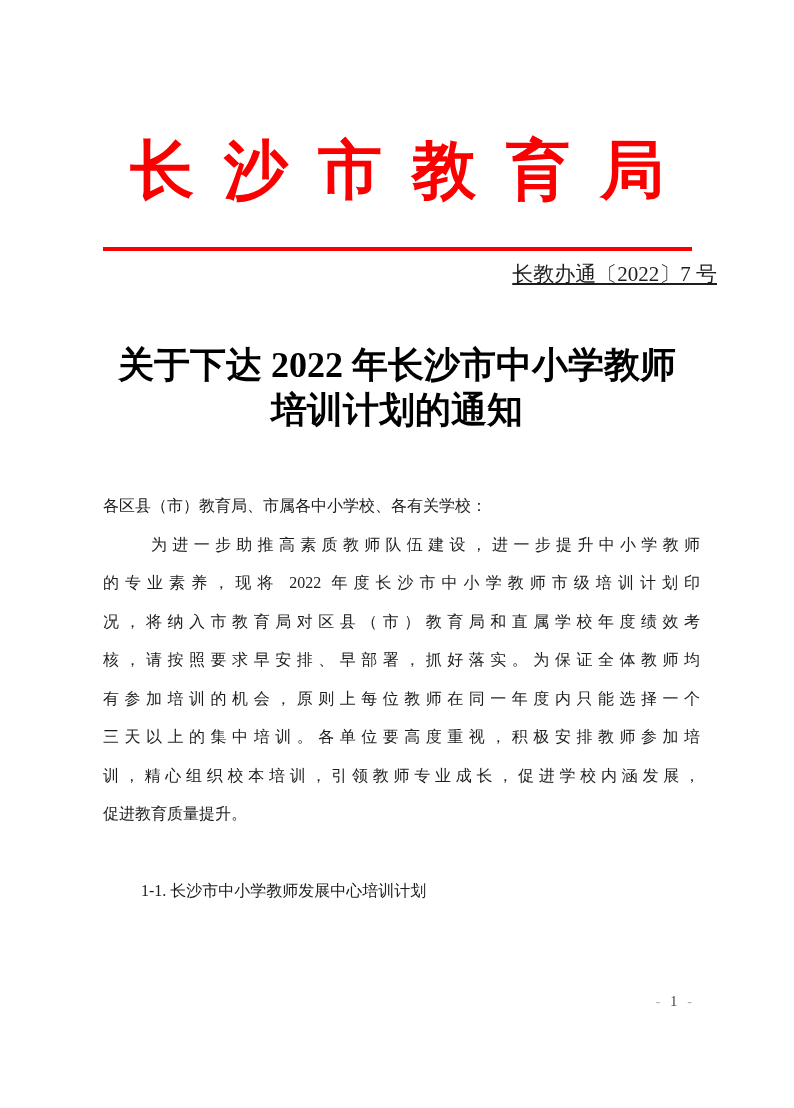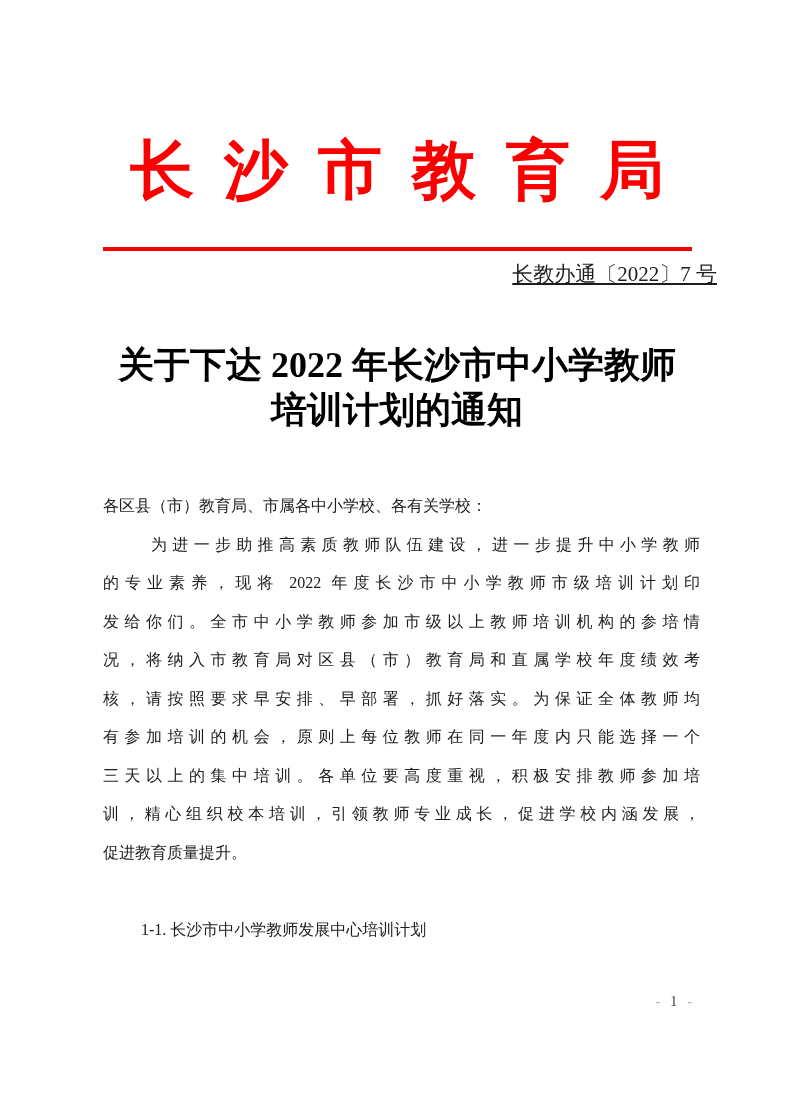--- a/index.html
+++ b/index.html
@@ -80,21 +80,20 @@
 
   <div class="title">
     <div>关于下达 2022 年长沙市中小学教师</div>
     <div>培训计划的通知</div>
   </div>
 
   <div class="body-block">
     <div class="bline">各区县（市）教育局、市属各中小学校、各有关学校：</div>
     <div class="bline fill indent">为进一步助推高素质教师队伍建设，进一步提升中小学教师</div>
     <div class="bline fill">的专业素养，现将 2022 年度长沙市中小学教师市级培训计划印</div>
-    <div class="bline fill">发给你们。全市中小学教师参加市级以上教师培训机构的参培情</div>
     <div class="bline fill">况，将纳入市教育局对区县（市）教育局和直属学校年度绩效考</div>
     <div class="bline fill">核，请按照要求早安排、早部署，抓好落实。为保证全体教师均</div>
     <div class="bline fill">有参加培训的机会，原则上每位教师在同一年度内只能选择一个</div>
     <div class="bline fill">三天以上的集中培训。各单位要高度重视，积极安排教师参加培</div>
     <div class="bline fill">训，精心组织校本培训，引领教师专业成长，促进学校内涵发展，</div>
     <div class="bline">促进教育质量提升。</div>
     <div class="bline blank"></div>
     <div class="bline indent2">1-1. 长沙市中小学教师发展中心培训计划</div>
   </div>
 

